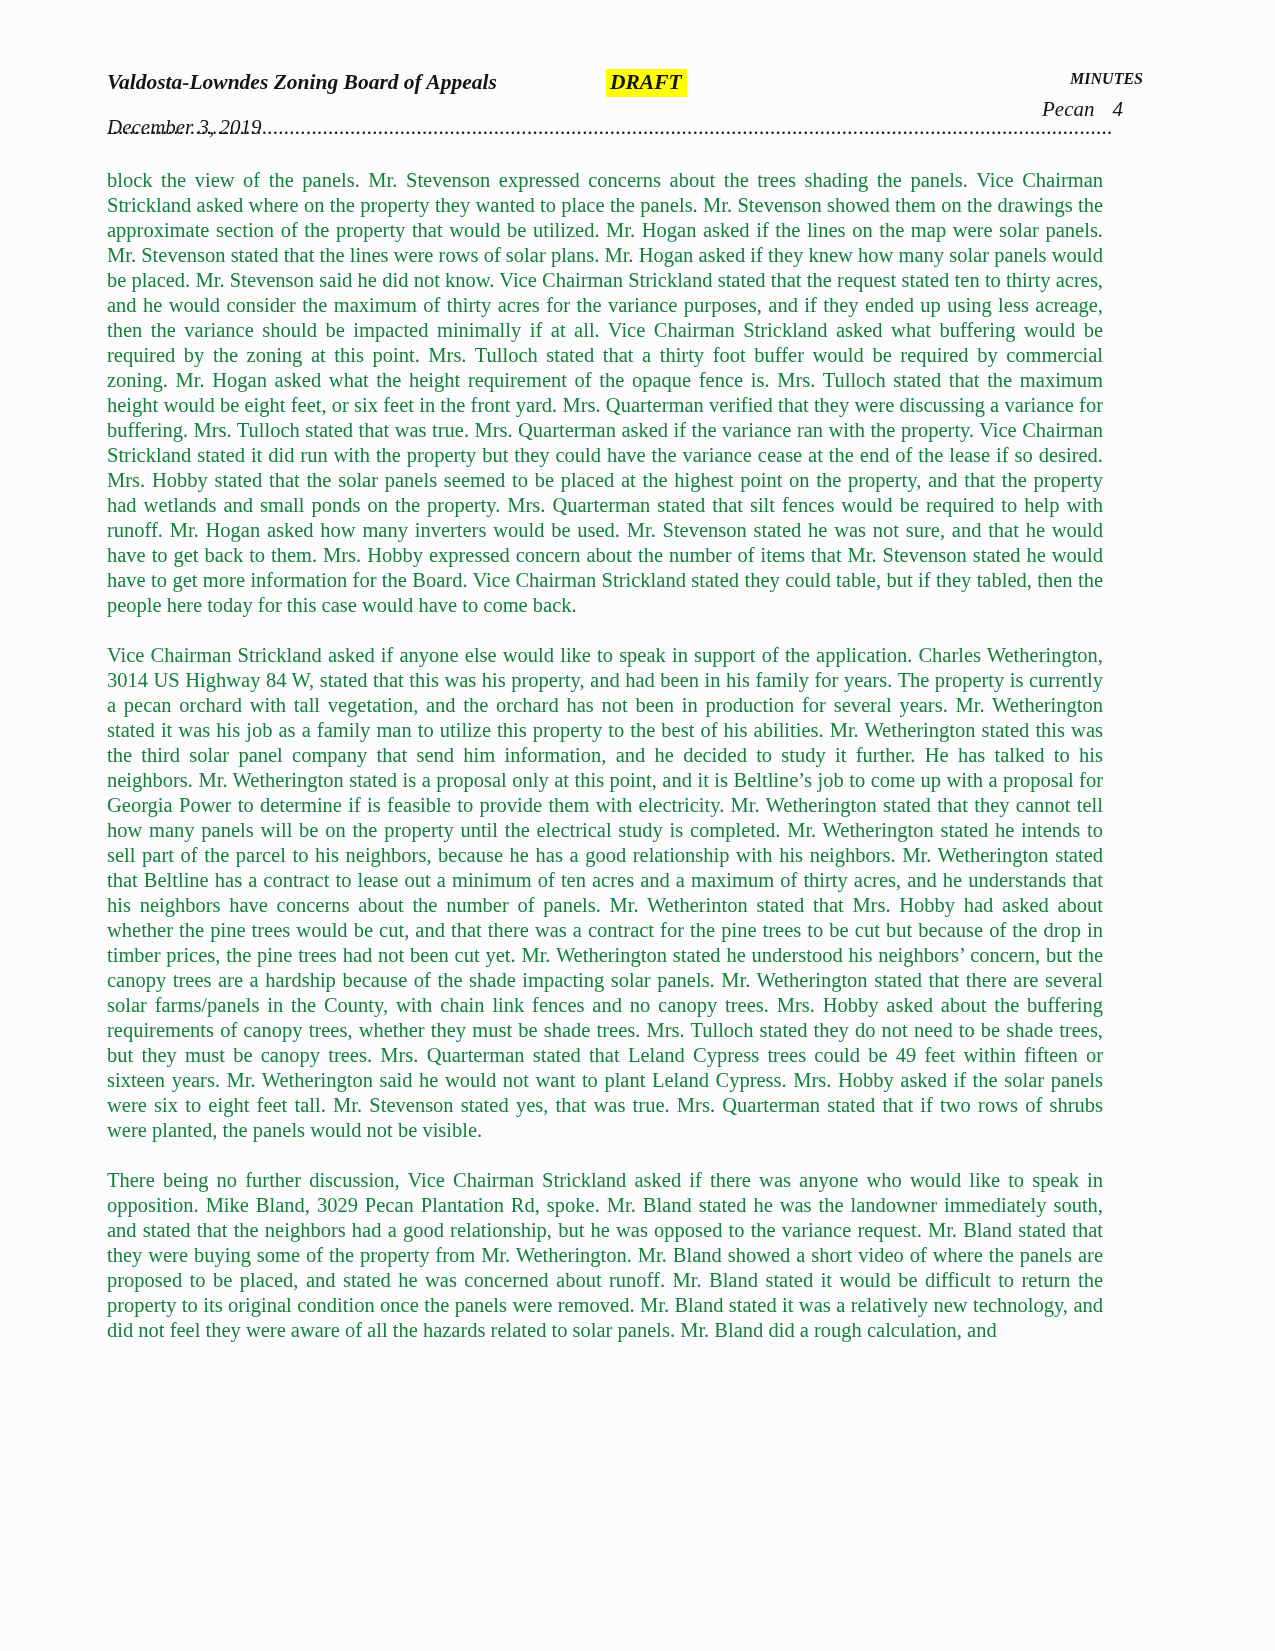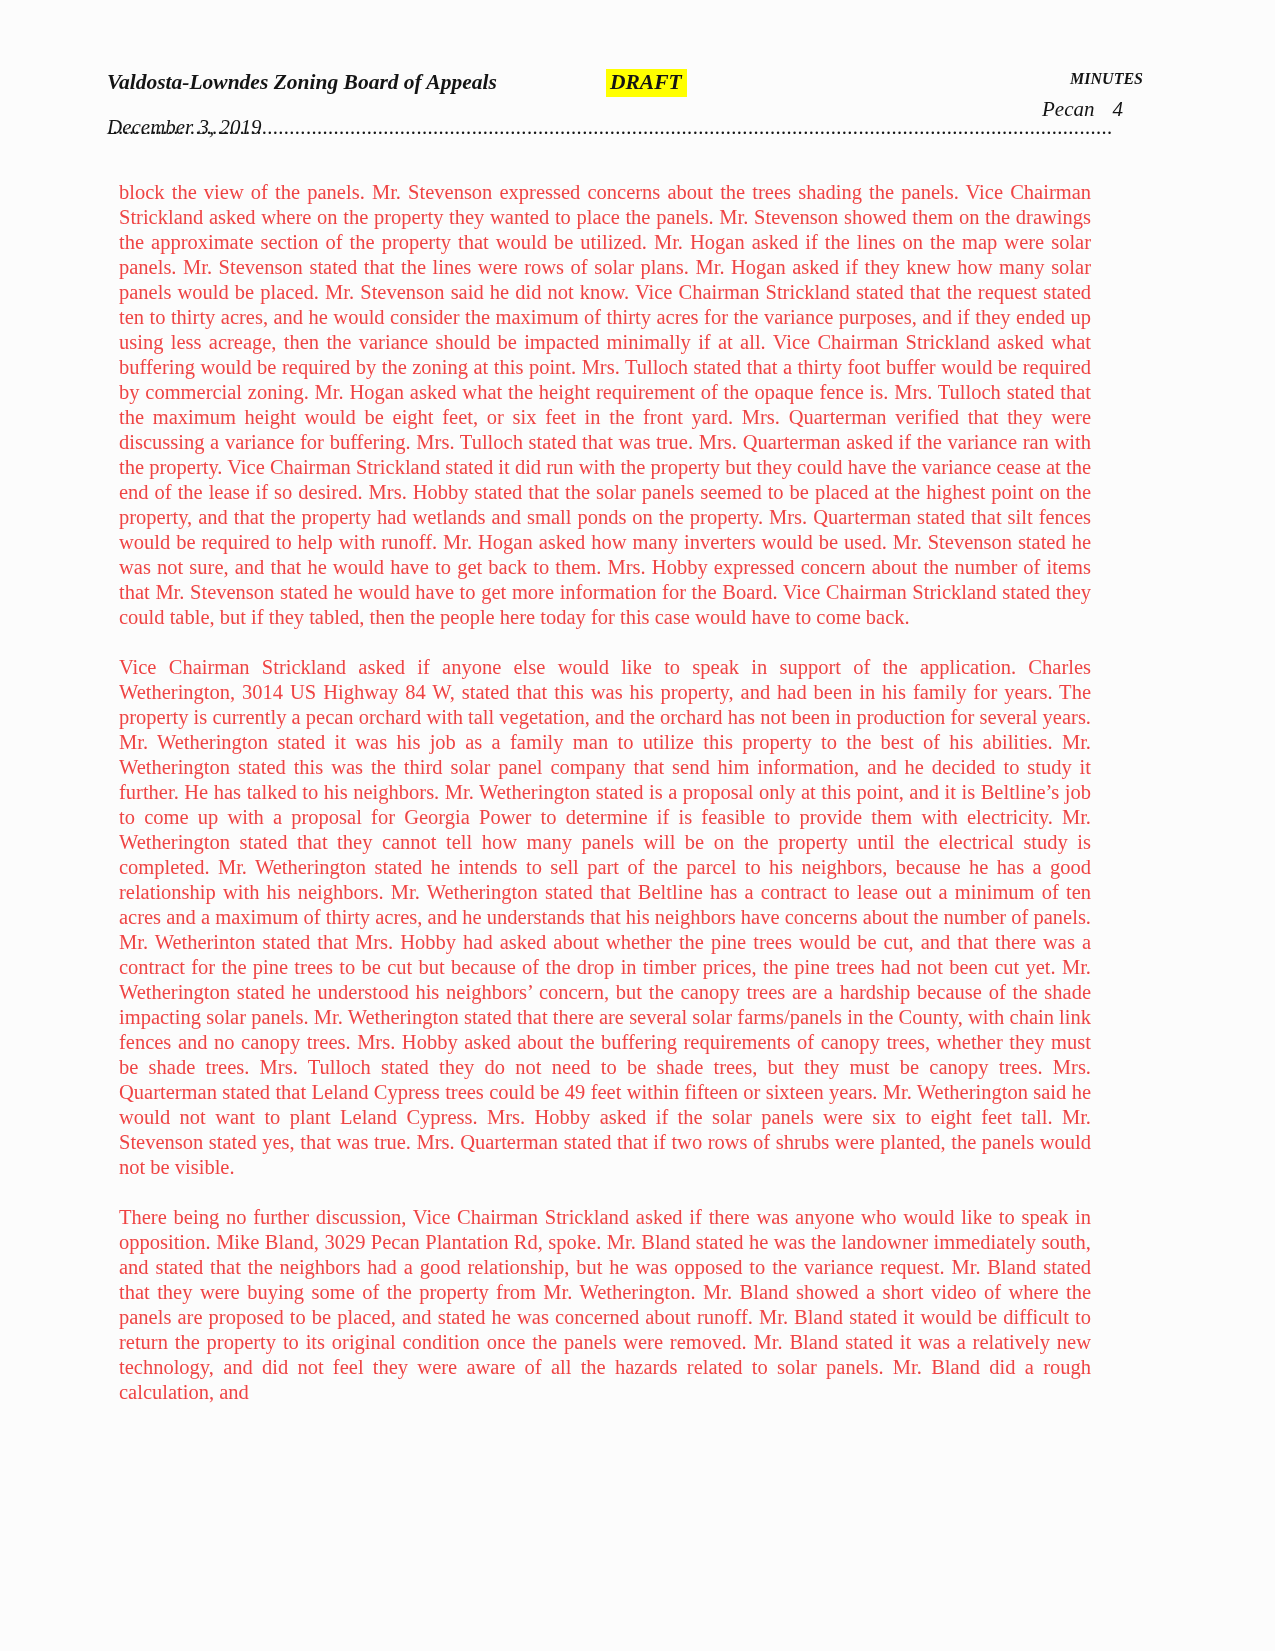--- a/index.html
+++ b/index.html
@@ -78,25 +78,25 @@
     white-space: nowrap;
     color: #161616;
   }
   .doc-body {
     position: absolute;
     left: 107px;
     top: 168px;
     width: 996px;
   }
   .doc-body p {
-    margin: 12px;
+    margin: 0;
     font-size: 20.5px;
     line-height: 25px;
     text-align: justify;
-    color: #ef4444;
+    color: #15803d;
   }
   .doc-body p + p {
     margin-top: 25px;
   }
 </style>
 </head>
 <body>
 
 <div class="page">
 

